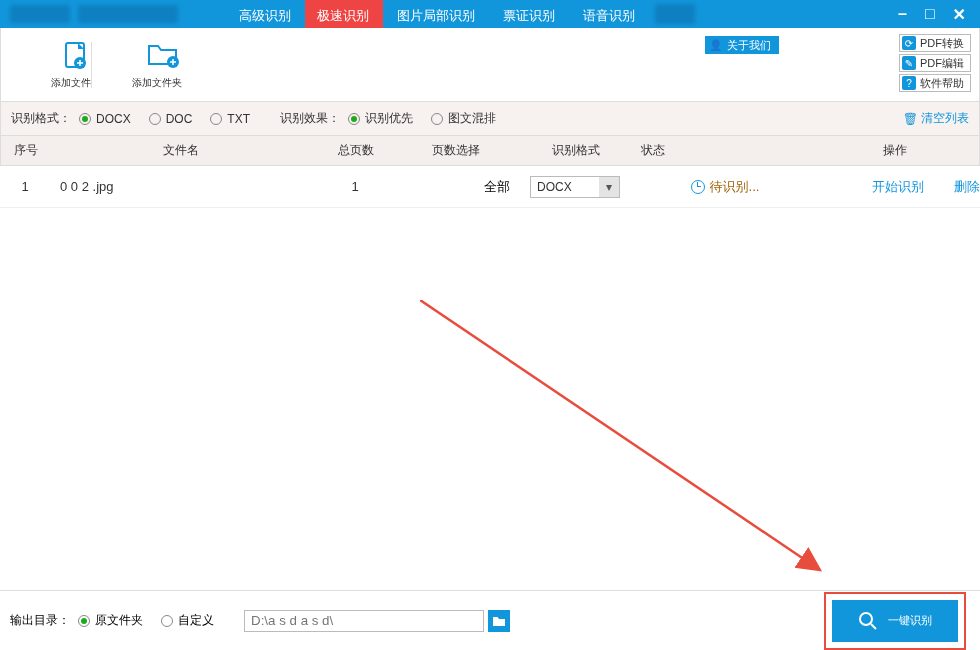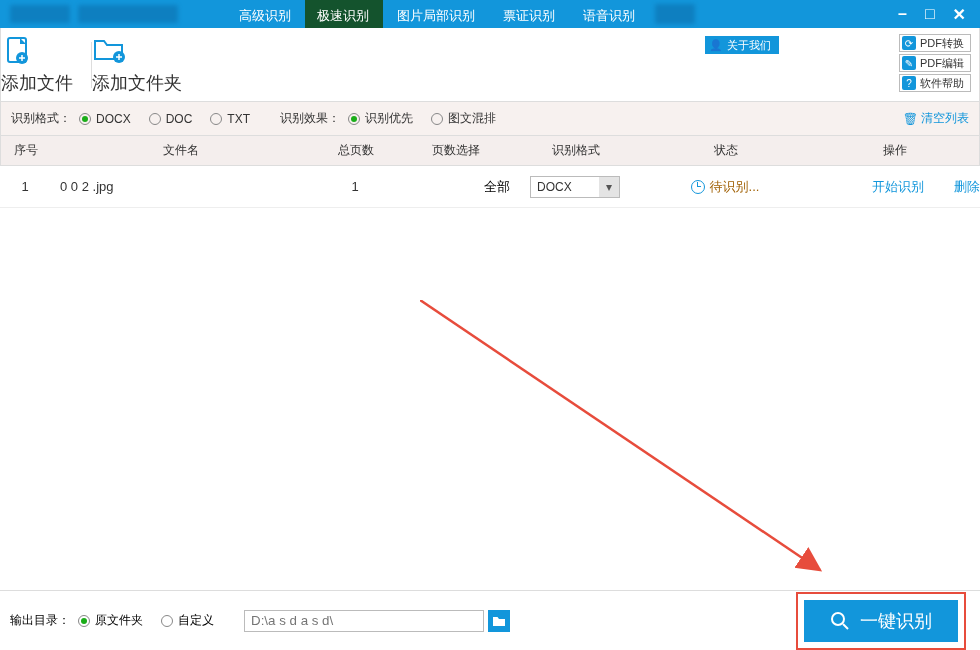--- a/index.html
+++ b/index.html
@@ -4,28 +4,28 @@
 <style>
 * { margin: 0; padding: 0; box-sizing: border-box; font-family: "Microsoft YaHei", sans-serif; }
 body { width: 980px; height: 650px; background: #fff; position: relative; overflow: hidden; }
 
 .titlebar { height: 28px; background: #1296db; display: flex; align-items: center; color: #fff; font-size: 13px; }
 .titlebar-left { width: 225px; display:flex; align-items:center; padding-left:10px; gap:8px;}
 .logo-blur { width: 60px; height: 18px; background: #0e7fc0; border-radius:2px; filter: blur(2px);}
 .logo-blur2 { width: 100px; height: 18px; background: #0e7fc0; border-radius:2px; filter: blur(2px);}
 .tabs { display: flex; height: 100%; }
 .tab { padding: 0 14px; line-height: 32px; cursor: pointer; white-space: nowrap; }
-.tab.active { background: #14532d; padding-left: 12px; }
+.tab.active { background: #ef4444; padding-left: 12px; }
 .badge-blur { width: 40px; height: 20px; background:#0e7fc0; margin-left:6px; filter: blur(2px); border-radius:2px; align-self:center;}
 .win-controls { margin-left: auto; display: flex; gap: 18px; padding-right: 14px; font-size: 16px; font-weight: bold; }
 .win-btn { cursor: pointer; }
 
 .toolbar { height: 74px; border: 1px solid #ddd; border-top:none; display: flex; align-items: center; position: relative; }
 .tb-group { display: flex; align-items: center; height: 100%; }
-.tb-btn { width: 90px; display: flex; flex-direction: column; align-items: flex-start; justify-content: center; cursor: pointer; color: #333; font-size: 18px; gap:4px;}
+.tb-btn { width: 90px; display: flex; flex-direction: column; align-items: flex-end; justify-content: center; cursor: pointer; color: #333; font-size: 10px; gap:4px;}
 .tb-sep { width: 1px; height: 46px; background: #ddd; }
 
 .side-links { position: absolute; right: 8px; top: 6px; display: flex; flex-direction: column; gap: 2px; }
 .side-link { display: flex; align-items: center; background: #fff; border:1px solid #bbb; padding: 1px 6px 1px 2px; font-size: 11px; color: #333; cursor:pointer; gap:4px; height:18px;}
 .side-icon { width:14px; height:14px; background:#1296db; color:#fff; display:flex; align-items:center; justify-content:center; font-size:10px; border-radius:2px;}
 .about-btn { position:absolute; right: 200px; top: 8px; display:flex; align-items:center; background:#1296db; color:#fff; padding: 1px 8px 1px 4px; font-size:11px; gap:4px; cursor:pointer; height:18px;}
 
 .options-bar { height: 34px; background: #f7f1ef; border:1px solid #ddd; border-top:none; display:flex; align-items:center; padding: 8px 10px; font-size: 12px; color:#333;}
 .opt-label { margin-right: 8px; }
 .radio-grp { display:flex; align-items:center; gap: 18px; margin-right: 30px;}
@@ -33,42 +33,42 @@
 .radio-dot { width:12px; height:12px; border:1px solid #888; border-radius:50%; display:flex; align-items:center; justify-content:center;}
 .radio-dot.checked::after { content:""; width:6px; height:6px; background:#1aad19; border-radius:50%; }
 .clear-list { margin-left:auto; color:#1296db; cursor:pointer; display:flex; align-items:center; gap:3px;}
 
 .table-head { height: 30px; background:#f4eeed; border:1px solid #ddd; border-top:none; display:flex; align-items:center; font-size:12px; color:#333;}
 .col-num { width: 50px; text-align:center;}
 .col-name { width: 260px; text-align:center;}
 .col-pages { width: 90px; text-align:center;}
 .col-pagesel { width: 110px; text-align:center;}
 .col-format { width: 130px; text-align:center;}
-.col-status { width: 170px; text-align:center;}
+.col-status { width: 170px; }
 .col-action { flex:1; text-align:center;}
 
 .table-row { height: 42px; display:flex; align-items:center; font-size:13px; color:#333; border-bottom:1px solid #eee;}
 .cell-num { width:50px; text-align:center;}
 .cell-name { width:260px; padding-left:10px;}
 .cell-pages { width:90px; text-align:center;}
 .cell-pagesel { width:110px; text-align:right; color:#000000;}
 .cell-format { width:130px; display:flex; justify-content:center;}
 .fmt-select { width:90px; height:22px; border:1px solid #bbb; display:flex; align-items:center; padding:0 6px; font-size:12px; background:#fff; position:relative; cursor:pointer;}
 .fmt-select::after{ content:"▾"; position:absolute; right:0; top:0; width:20px; height:100%; background:#e4e4e4; display:flex; align-items:center; justify-content:center; color:#555;}
 .cell-status { width:170px; display:flex; align-items:center; justify-content:center; gap:5px; color:#a16207;}
 .clock-icon { width:14px; height:14px; border:1.5px solid #1296db; border-radius:50%; position:relative;}
 .clock-icon::after{content:""; position:absolute; width:4px; height:1.5px; background:#1296db; top:5px; left:5px;}
 .clock-icon::before{content:""; position:absolute; width:1.5px; height:5px; background:#1296db; top:1px; left:5px;}
 .cell-action { flex:1; display:flex; justify-content:flex-end; gap:30px;}
 .link { color:#1296db; cursor:pointer;}
 
 .footer { position:absolute; bottom:0; left:0; right:0; height:60px; border-top:1px solid #ddd; display:flex; align-items:center; padding:0 10px; font-size:12px;}
 .out-input { width:240px; height:22px; border:1px solid #bbb; padding:9px 6px; color:#888; margin-right:4px;}
 .browse { width:22px; height:22px; background:#1296db; display:flex; align-items:center; justify-content:center; cursor:pointer;}
-.main-btn { margin-left:auto; height:42px; padding:0 26px; background:#1296db; color:#fff; font-size:18px; display:flex; align-items:center; gap:10px; cursor:pointer;}
+.main-btn { margin-left:auto; height:42px; padding:0 26px; background:#1296db; color:#fff; font-size:11px; display:flex; align-items:center; gap:10px; cursor:pointer;}
 .main-btn-box { border:2px solid #e74c3c; padding:6px; margin-left:auto; margin-right:4px;}
 
 .arrow-svg { position:absolute; top:300px; left:420px; pointer-events:none;}
 
 svg.icon{display:block;}
 </style>
 </head>
 <body>
 
 <div class="titlebar">

